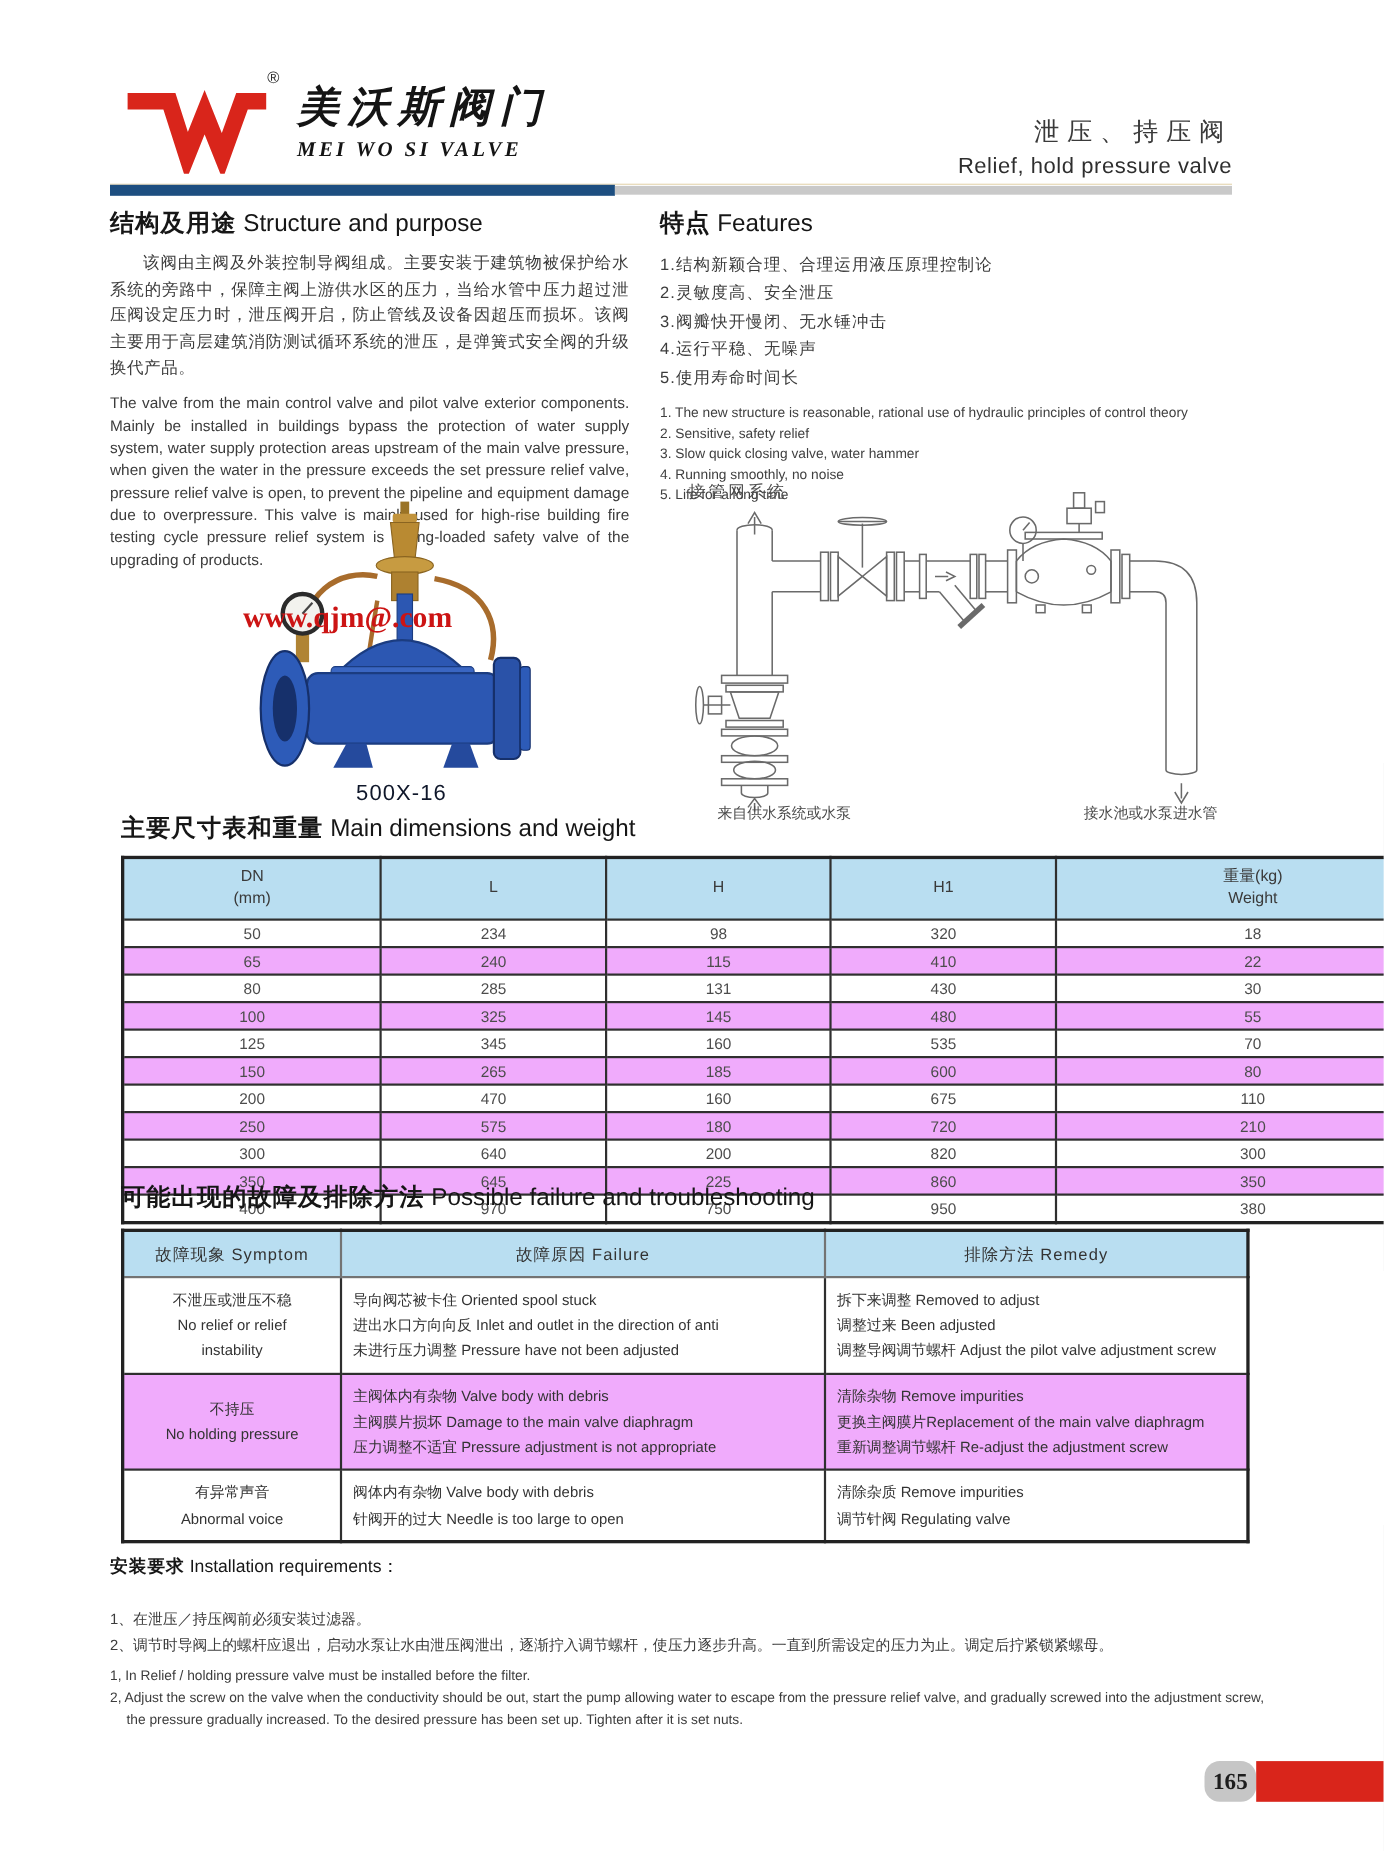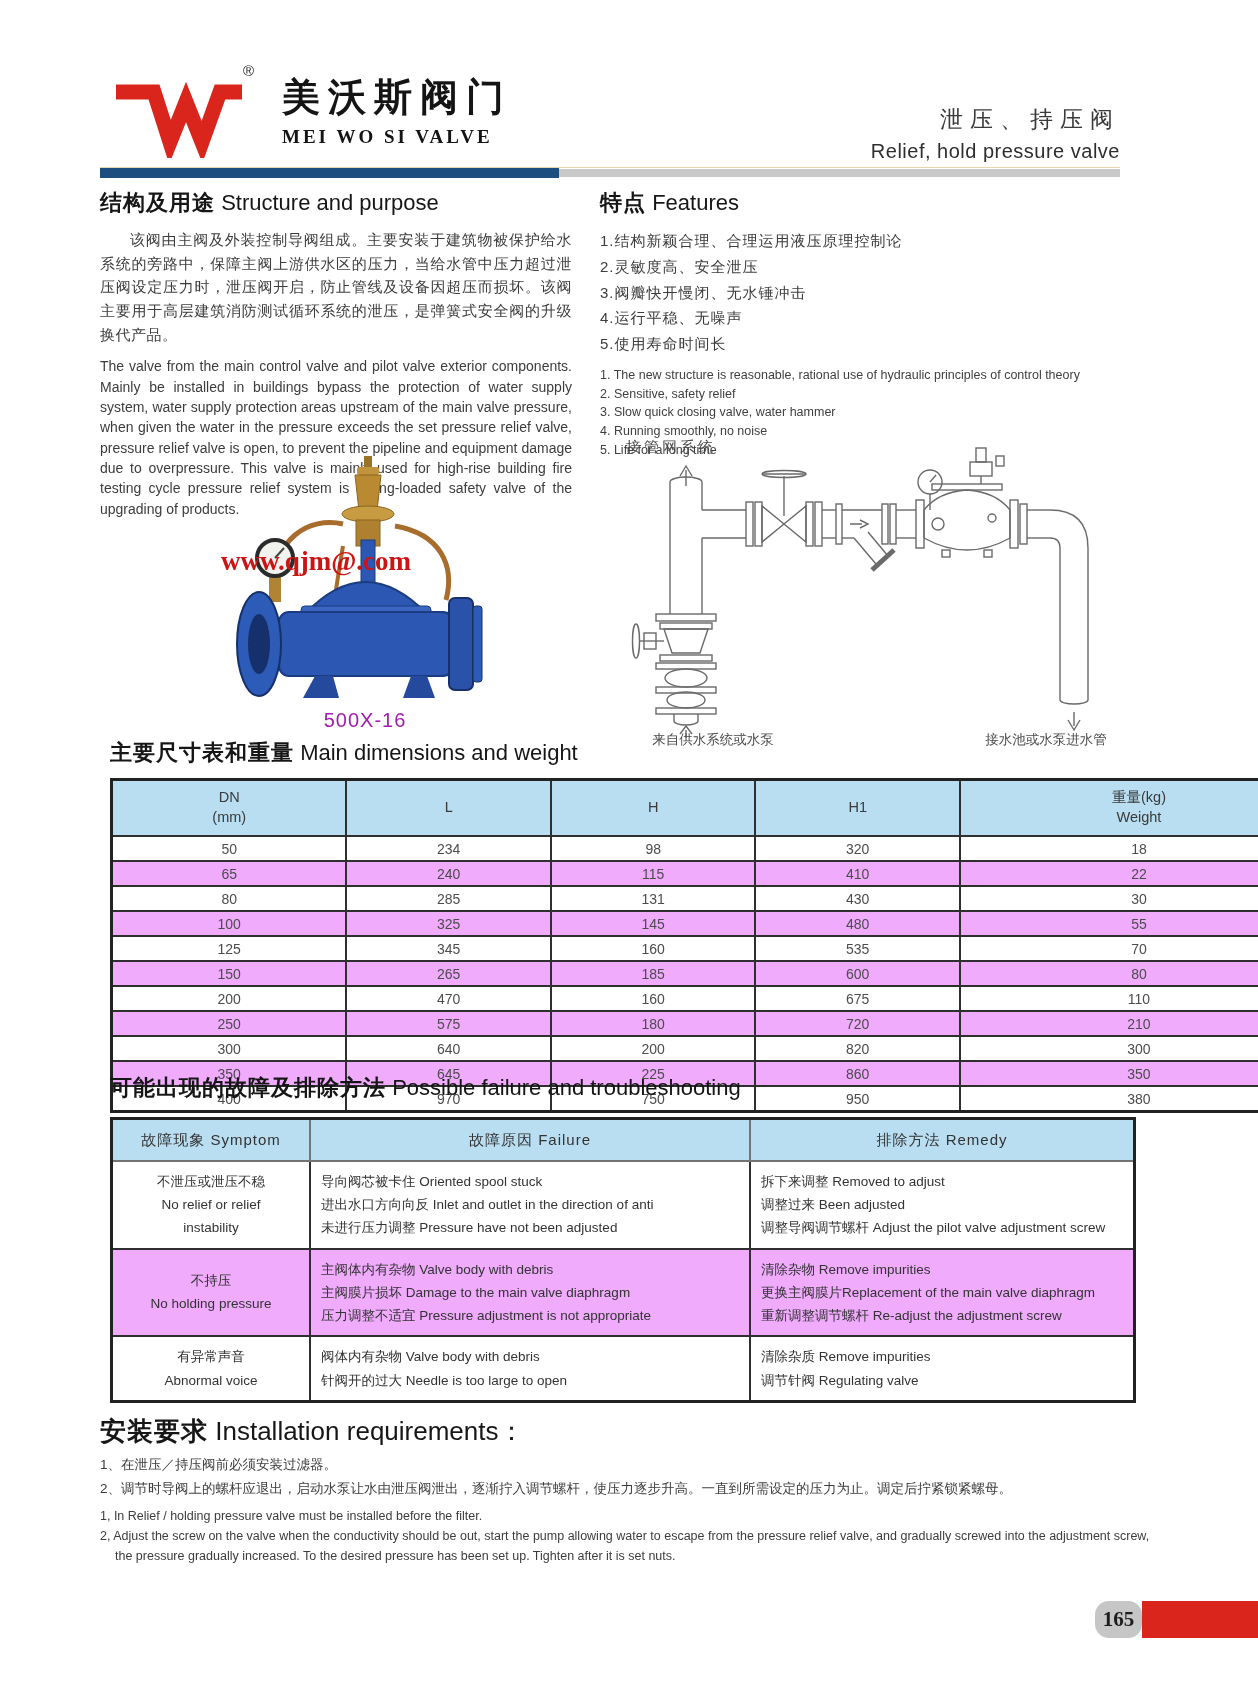--- a/index.html
+++ b/index.html
@@ -3,41 +3,41 @@
 <meta charset="utf-8">
 <style>
   html,body{margin:0;padding:0;background:#f2f2f2;}
   .page{position:relative;width:1258px;height:1683px;background:#ffffff;margin:0 auto;
         font-family:"Liberation Sans",sans-serif;color:#333;overflow:hidden;}
 
   
   .logo{position:absolute;left:106px;top:66px;display:flex;align-items:flex-start;}
   .logo-mark{position:relative;width:150px;height:92px;}
   .logo-reg{position:absolute;right:2px;top:-4px;font-size:15px;color:#2a2a2a;}
-  .logo-text{margin-left:26px;padding-top:6px;}
+  .logo-text{margin-left:14px;padding-top:6px;font-style:italic;}
   .logo-cn{font-family:"Liberation Serif",serif;font-size:38px;font-weight:bold;letter-spacing:8px;color:#141414;}
   .logo-en{font-family:"Liberation Serif",serif;font-size:19px;font-weight:bold;letter-spacing:3px;color:#141414;margin-top:3px;}
   .head-title{position:absolute;right:138px;top:104px;text-align:right;}
   .head-title .cn{font-size:23px;letter-spacing:7px;color:#3a3a3a;}
   .head-title .en{font-size:20px;color:#2e2e2e;margin-top:5px;letter-spacing:0.5px;}
   .divider{position:absolute;left:100px;top:167px;width:1020px;height:11px;border-top:1px solid #e4d5ae;display:flex;}
   .divider .navy{width:45%;height:10px;background:#1d4e80;}
   .divider .gray{width:55%;height:8px;margin-top:1px;background:#c9c9c9;}
 
   
   .sec-title{font-size:22px;margin:0 0 10px 0;color:#161616;}
   .sec-title .cn{font-weight:bold;letter-spacing:1px;}
   .sec-title .en{font-weight:normal;}
 
   
   .col-left{position:absolute;left:100px;top:188px;width:472px;}
   .cn-para{font-size:15px;line-height:1.58;text-align:justify;text-indent:2em;color:#3c3c3c;margin:8px 0 0 0;letter-spacing:0.5px;}
   .en-para{font-size:14px;line-height:1.45;text-align:justify;color:#3c3c3c;margin:10px 0 0 0;}
   .photo{position:absolute;left:215px;top:448px;width:300px;margin:0;text-align:center;}
-  .photo figcaption{font-size:20px;color:#a21caf;margin-top:1px;letter-spacing:1px;}
+  .photo figcaption{font-size:20px;color:#0f172a;margin-top:1px;letter-spacing:1px;}
 
   
   .col-right{position:absolute;left:600px;top:188px;width:560px;}
   .feat-cn div{font-size:15px;line-height:1.72;color:#3c3c3c;letter-spacing:1px;}
   .feat-en{margin-top:9px;}
   .feat-en div{font-size:12.5px;line-height:1.5;color:#3f3f3f;}
   .diagram{position:absolute;left:598px;top:428px;}
   .diagram svg text{font-family:"Liberation Sans",sans-serif;fill:#4a4a4a;}
 
   
@@ -50,21 +50,21 @@
   .dims td{border:2px solid #2f2f2f;text-align:center;font-size:14px;color:#4c4c4c;height:21px;padding:1px 4px;}
   .trouble table{border:3px solid #222;margin-top:14px;}
   .trouble th{background:#b9def1;border:2px solid #737373;font-weight:normal;font-size:15px;color:#333;height:38px;letter-spacing:1px;}
   .trouble td{border:2px solid #2f2f2f;font-size:13.5px;line-height:1.72;padding:8px 10px;color:#333;vertical-align:middle;text-align:left;}
   .trouble td.sym{text-align:center;width:176px;}
   .trouble td.fail{width:418px;}
   tr.alt{background:#f0abfc;}
 
   
   .install{position:absolute;left:100px;top:1414px;width:1050px;}
-  .install .sec-title{font-size:26px;margin-bottom:4px;}
+  .install .sec-title{font-size:16px;margin-bottom:25px;}
   .notes-cn div{font-size:13.5px;line-height:1.8;color:#3c3c3c;padding-left:24px;text-indent:-24px;}
   .notes-en{margin-top:4px;}
   .notes-en div{font-size:12.5px;line-height:1.6;color:#3c3c3c;padding-left:15px;text-indent:-15px;}
 
   
   .footer{position:absolute;top:1601px;right:0;height:37px;display:flex;}
   .page-num{width:47px;background:#c6c6c6;display:flex;align-items:center;justify-content:center;
             font-family:"Liberation Serif",serif;font-weight:bold;font-size:21px;color:#1d1d1d;border-radius:14px;}
   .red-bar{width:116px;background:#d9251b;}
 </style>

